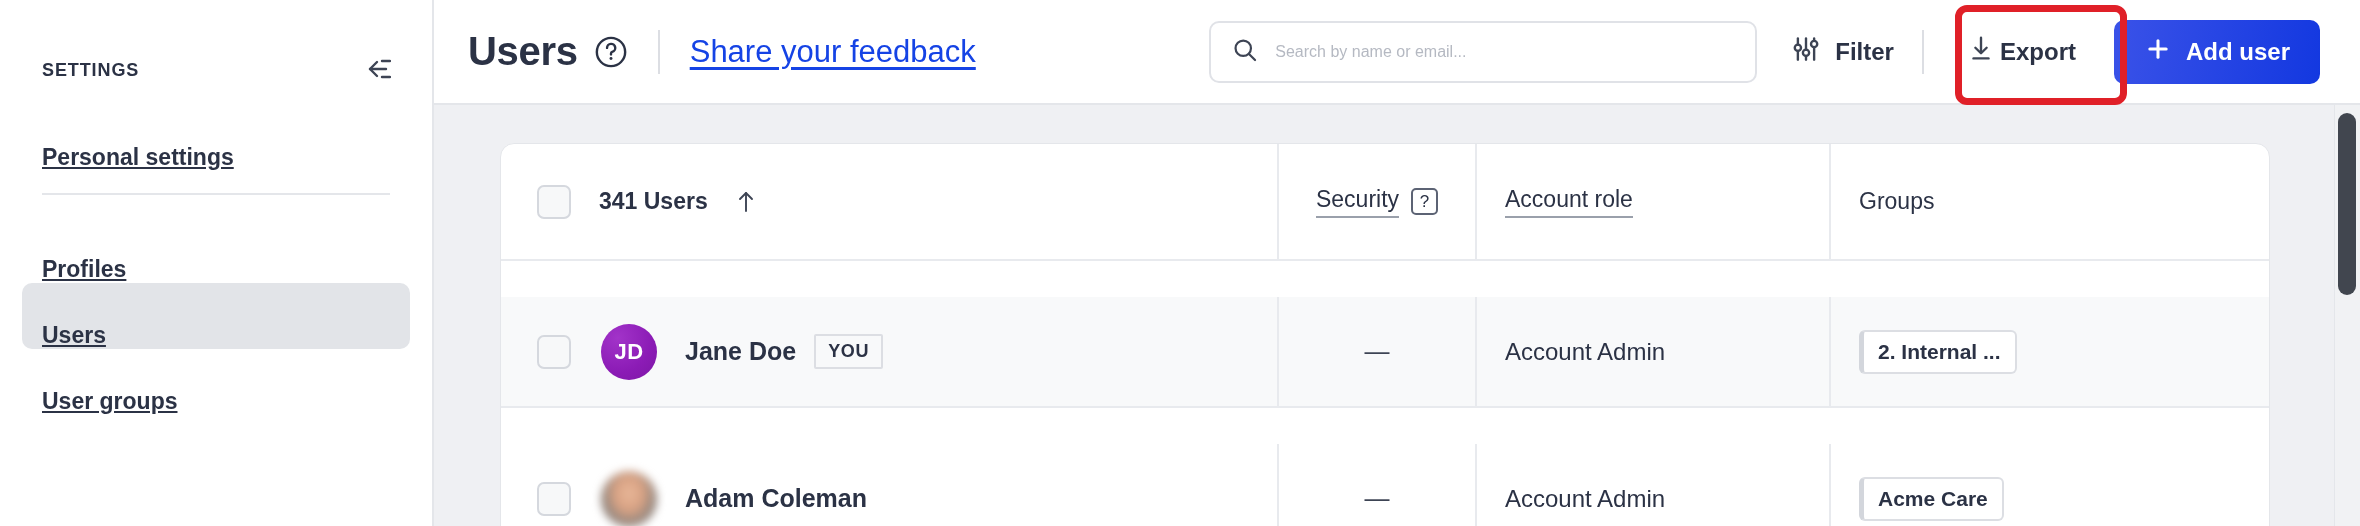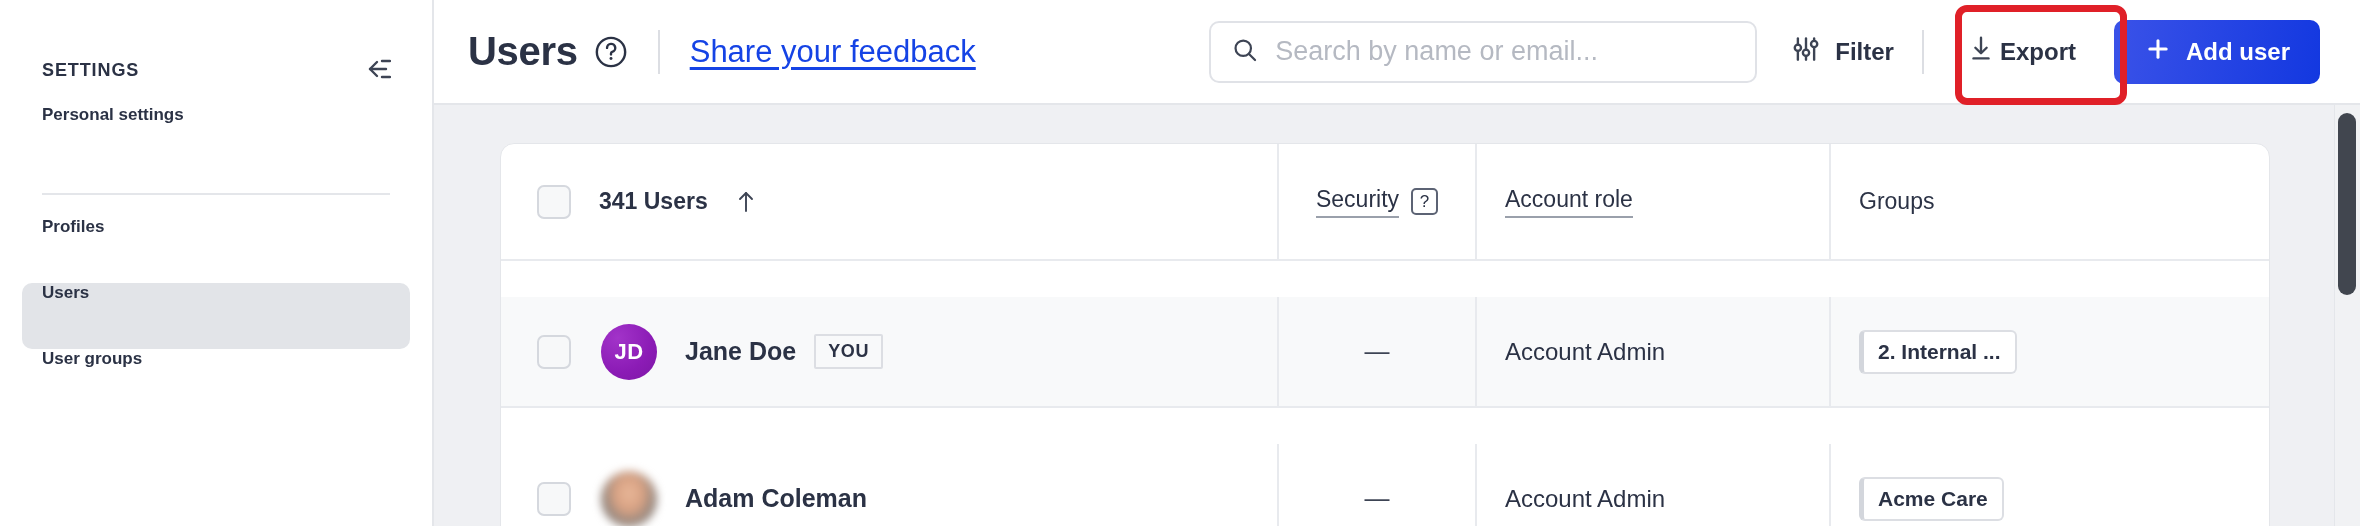--- a/index.html
+++ b/index.html
@@ -42,28 +42,29 @@
   }
   .collapse-btn {
     width: 40px; height: 40px;
     display: flex; align-items: center; justify-content: center;
     cursor: pointer;
   }
   .sb-nav { padding: 0 22px; }
   .sb-item {
     height: 66px;
     display: flex;
-    align-items: flex-start;
+    align-items: flex-end;
     padding: 0 20px;
     border-radius: 10px;
-    font-size: 17px;
-    font-weight: 700;
-    color: #2b3245;
-    cursor: pointer;
-    white-space: nowrap;
+    font-size: 23px;
+    font-weight: 700;
+    color: #2b3245;
+    cursor: pointer;
+    white-space: nowrap;
+    text-decoration: underline;
   }
   .sb-item.active { background: #e2e4e8; }
   .sb-divider {
     height: 2px;
     background: #e4e6ea;
     margin: 22px 20px 22px 20px;
   }
 
   
   .main {
@@ -121,21 +122,21 @@
     border-radius: 10px;
     display: flex;
     align-items: center;
     padding: 0 20px;
     background: #fff;
     cursor: text;
   }
   .search-box input {
     border: none;
     outline: none;
-    font-size: 27px;
+    font-size: 16px;
     font-family: "Liberation Sans", sans-serif;
     color: #be185d;
     margin-left: 16px;
     width: 100%;
     background: transparent;
   }
   .search-box input::placeholder { color: #b5b9c2; }
 
   .filter-btn {
     display: flex;

